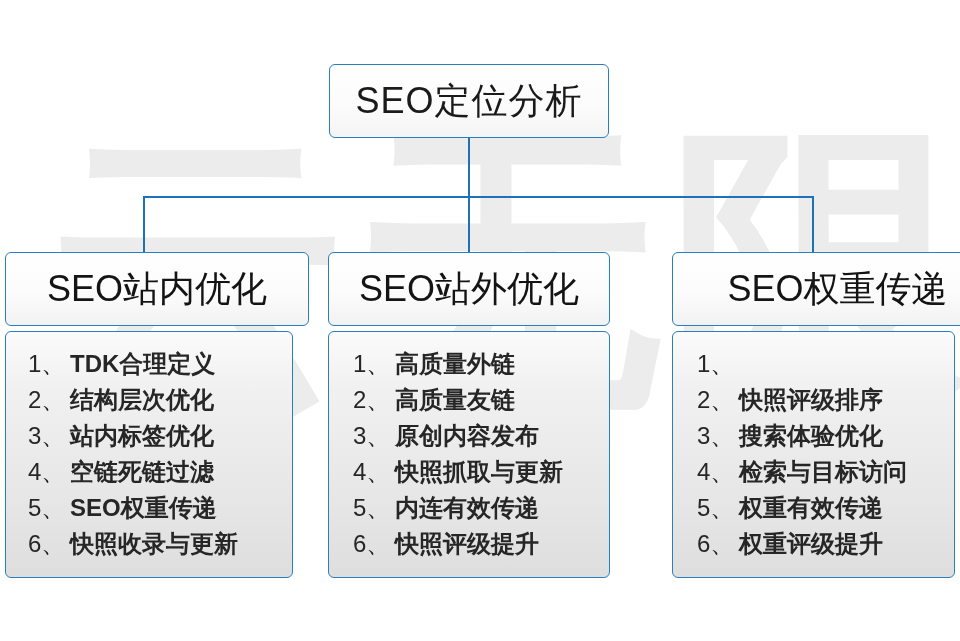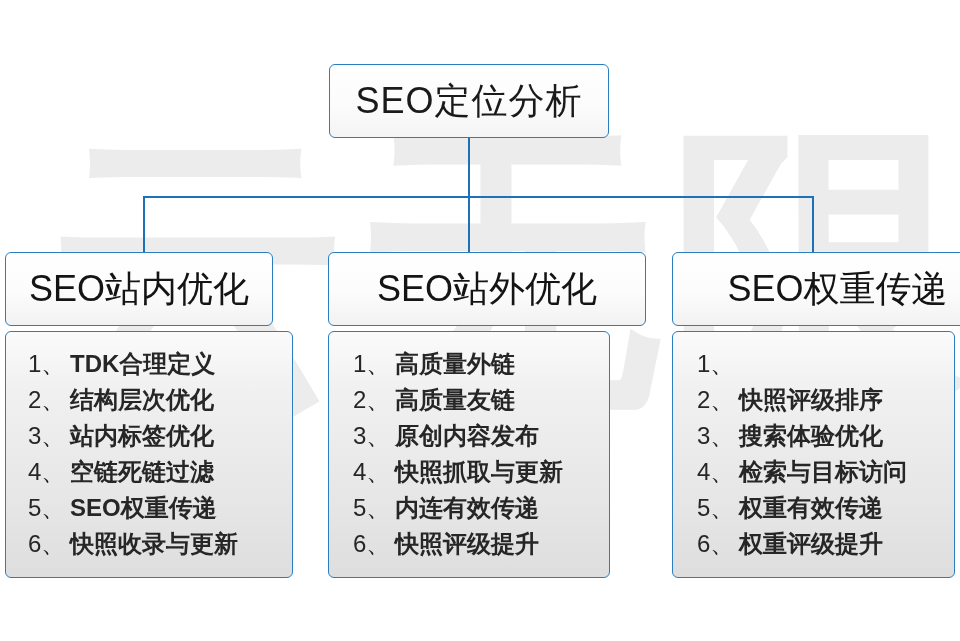--- a/index.html
+++ b/index.html
@@ -114,25 +114,25 @@
     display: inline-block;
     min-width: 42px;
     text-align: left;
   }
   .item-text {
     display: inline-block;
     font-weight: bold;
   }
 
   
-  #col0-head { left: 5px;   top: 252px; width: 268px; align-items: center; }
+  #col0-head { left: 5px;   top: 252px; width: 304px; align-items: center; }
   #col0-body { left: 5px;   top: 331px; width: 288px; height: 247px; }
   #col0-body .item-list { padding-left: 22px; }
 
-  #col1-head { left: 328px; top: 252px; width: 318px; }
+  #col1-head { left: 328px; top: 252px; width: 282px; }
   #col1-body { left: 328px; top: 331px; width: 282px; height: 247px; }
   #col1-body .item-list { padding-left: 24px; }
 
   #col2-head { left: 672px; top: 252px; width: 331px; }
   #col2-body { left: 672px; top: 331px; width: 283px; height: 247px; }
   #col2-body .item-list { padding-left: 24px; }
 </style>
 </head>
 <body>
 

